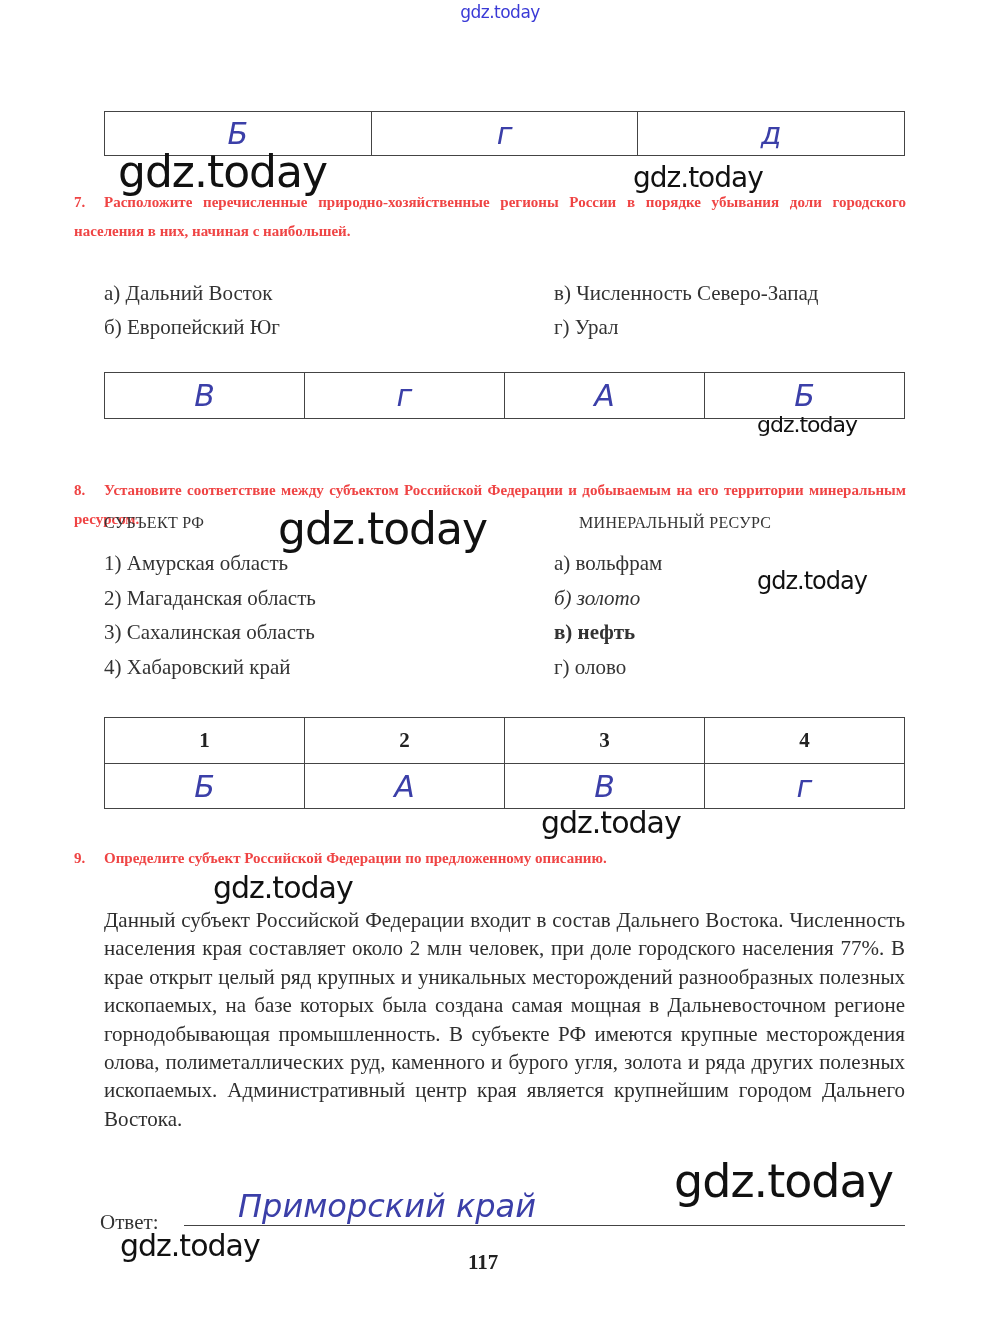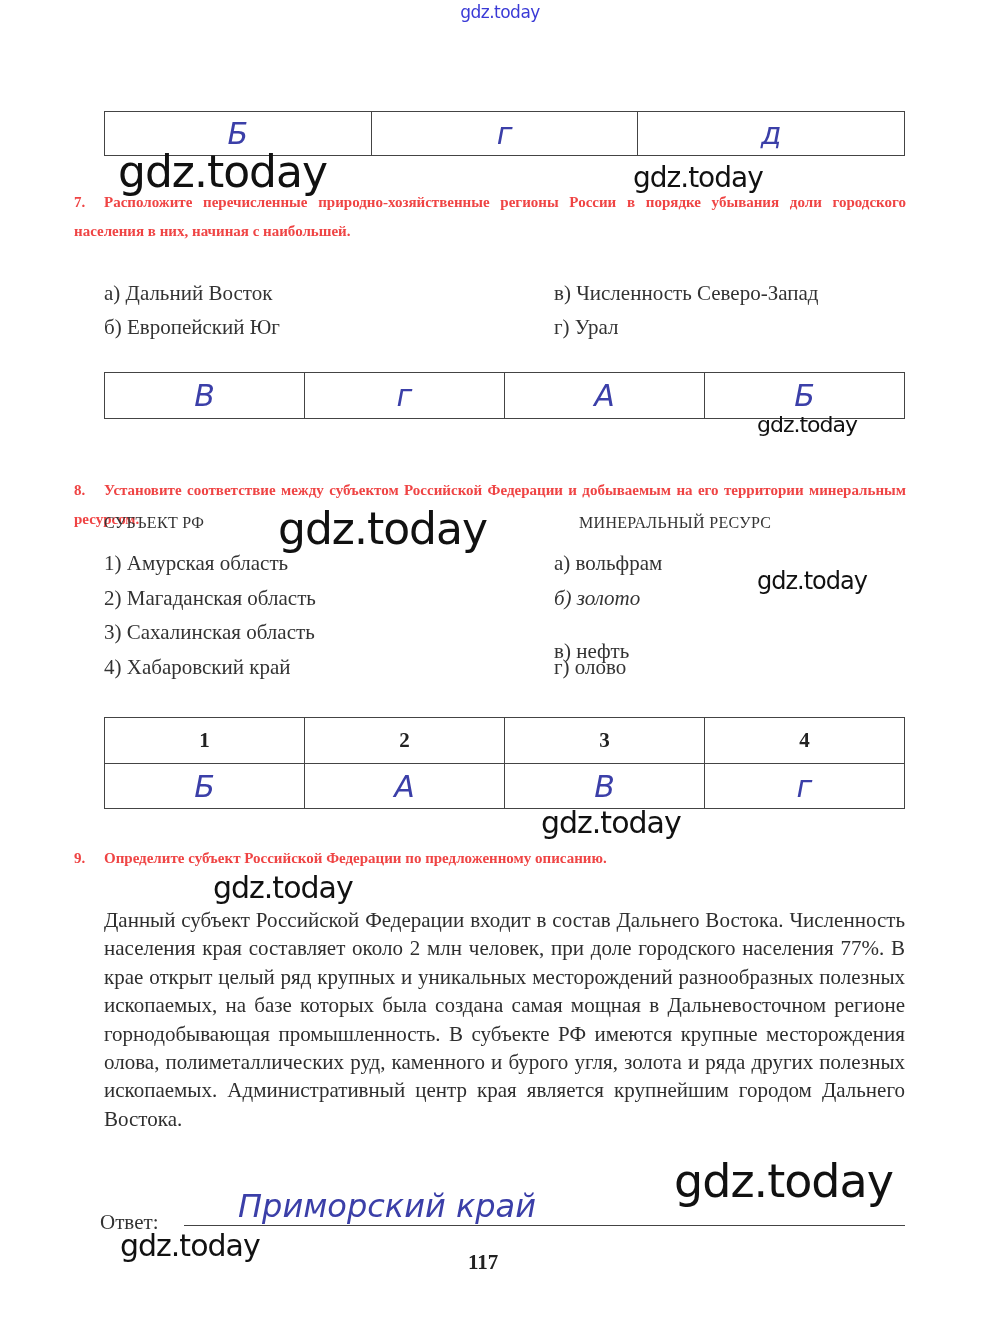--- a/index.html
+++ b/index.html
@@ -116,21 +116,21 @@
 <div class="abs caps" style="left:554px; top:514px;margin-left:25px;">МИНЕРАЛЬНЫЙ РЕСУРС</div>
 <div class="abs wm" style="left:278px; top:507px; font-size:44px;">gdz.today</div>
 
 <div class="abs opt" style="left:104px; top:546px;">1) Амурская область</div>
 <div class="abs opt" style="left:104px; top:581px;">2) Магаданская область</div>
 <div class="abs opt" style="left:104px; top:615px;">3) Сахалинская область</div>
 <div class="abs opt" style="left:104px; top:650px;">4) Хабаровский край</div>
 
 <div class="abs opt" style="left:554px; top:546px;">а) вольфрам</div>
 <div class="abs opt" style="left:554px; top:581px;font-style:italic;">б) золото</div>
-<div class="abs opt" style="left:554px; top:634px;">в) нефть</div>
+<div class="abs opt" style="left:554px; top:615px;font-weight:bold;">в) нефть</div>
 <div class="abs opt" style="left:554px; top:650px;text-align:center;">г) олово</div>
 <div class="abs wm" style="left:757px; top:569px; font-size:24px;">gdz.today</div>
 
 <div class="grid2" style="left:104px; top:717px; width:801px; height:92px;">
   <div class="row">
     <div class="cell">
         <span class="hdr-num">1</span>
       </div>
     <div class="cell">
         <span class="hdr-num">2</span>

